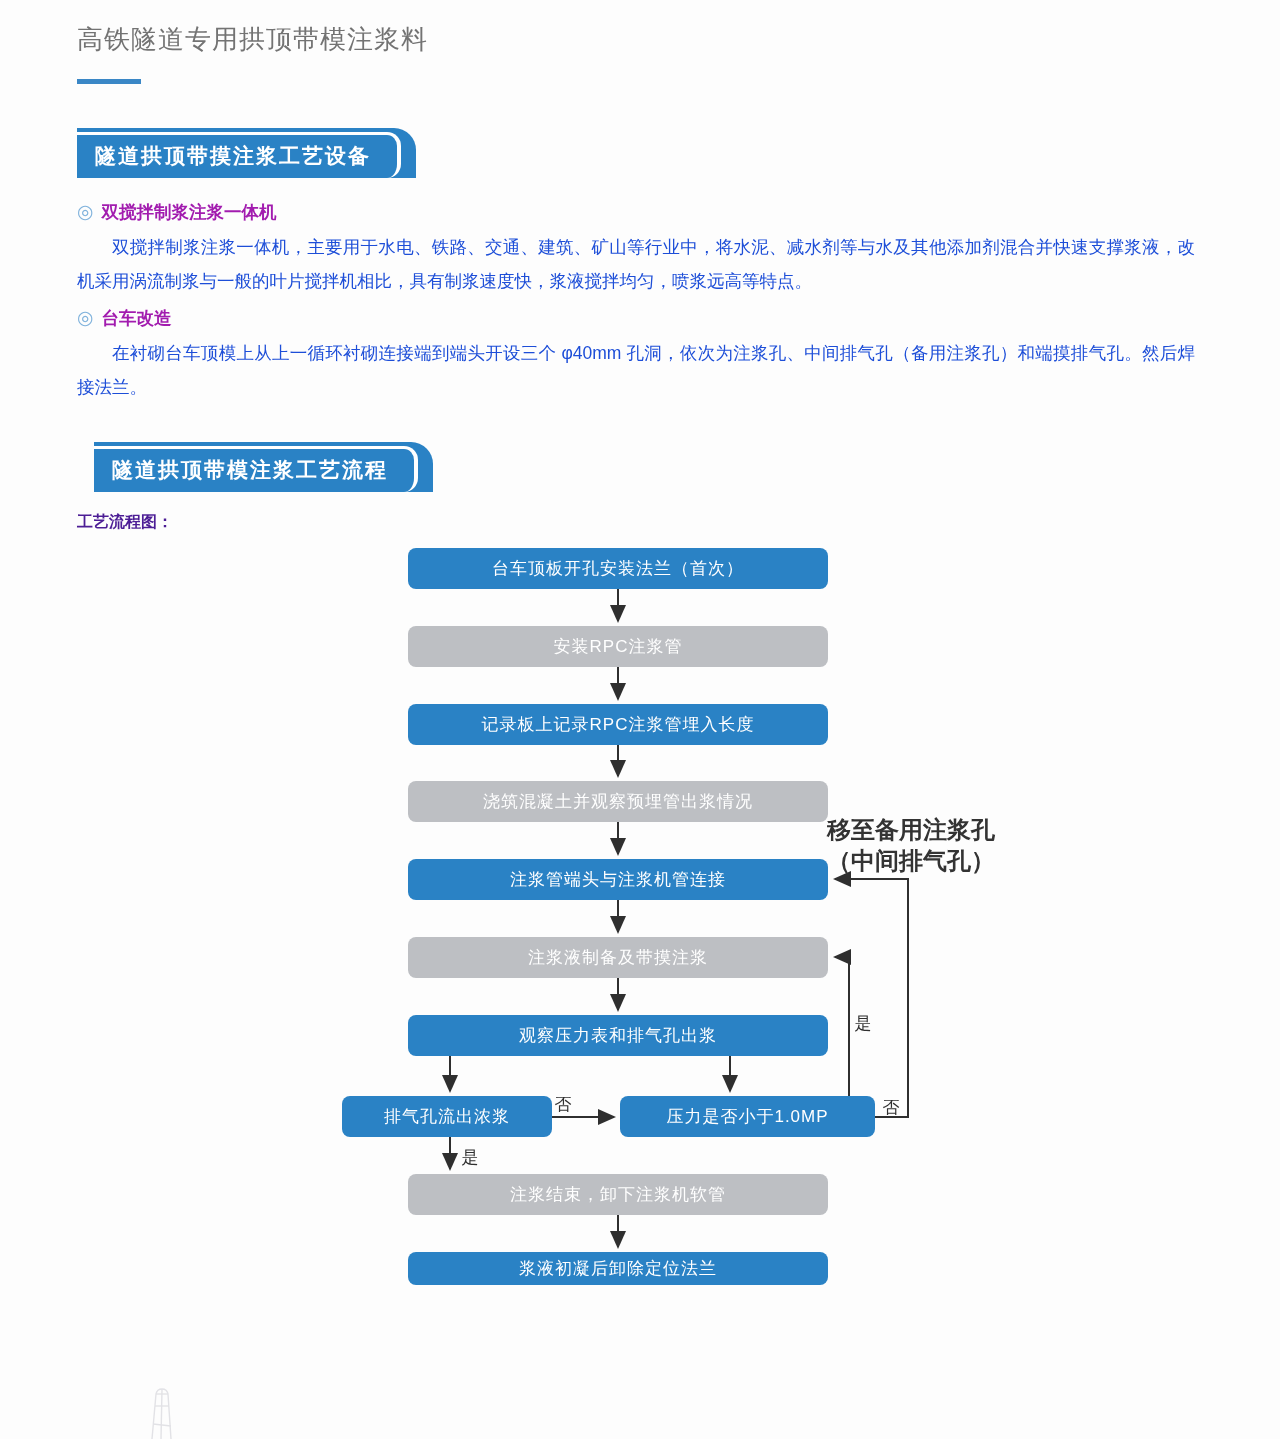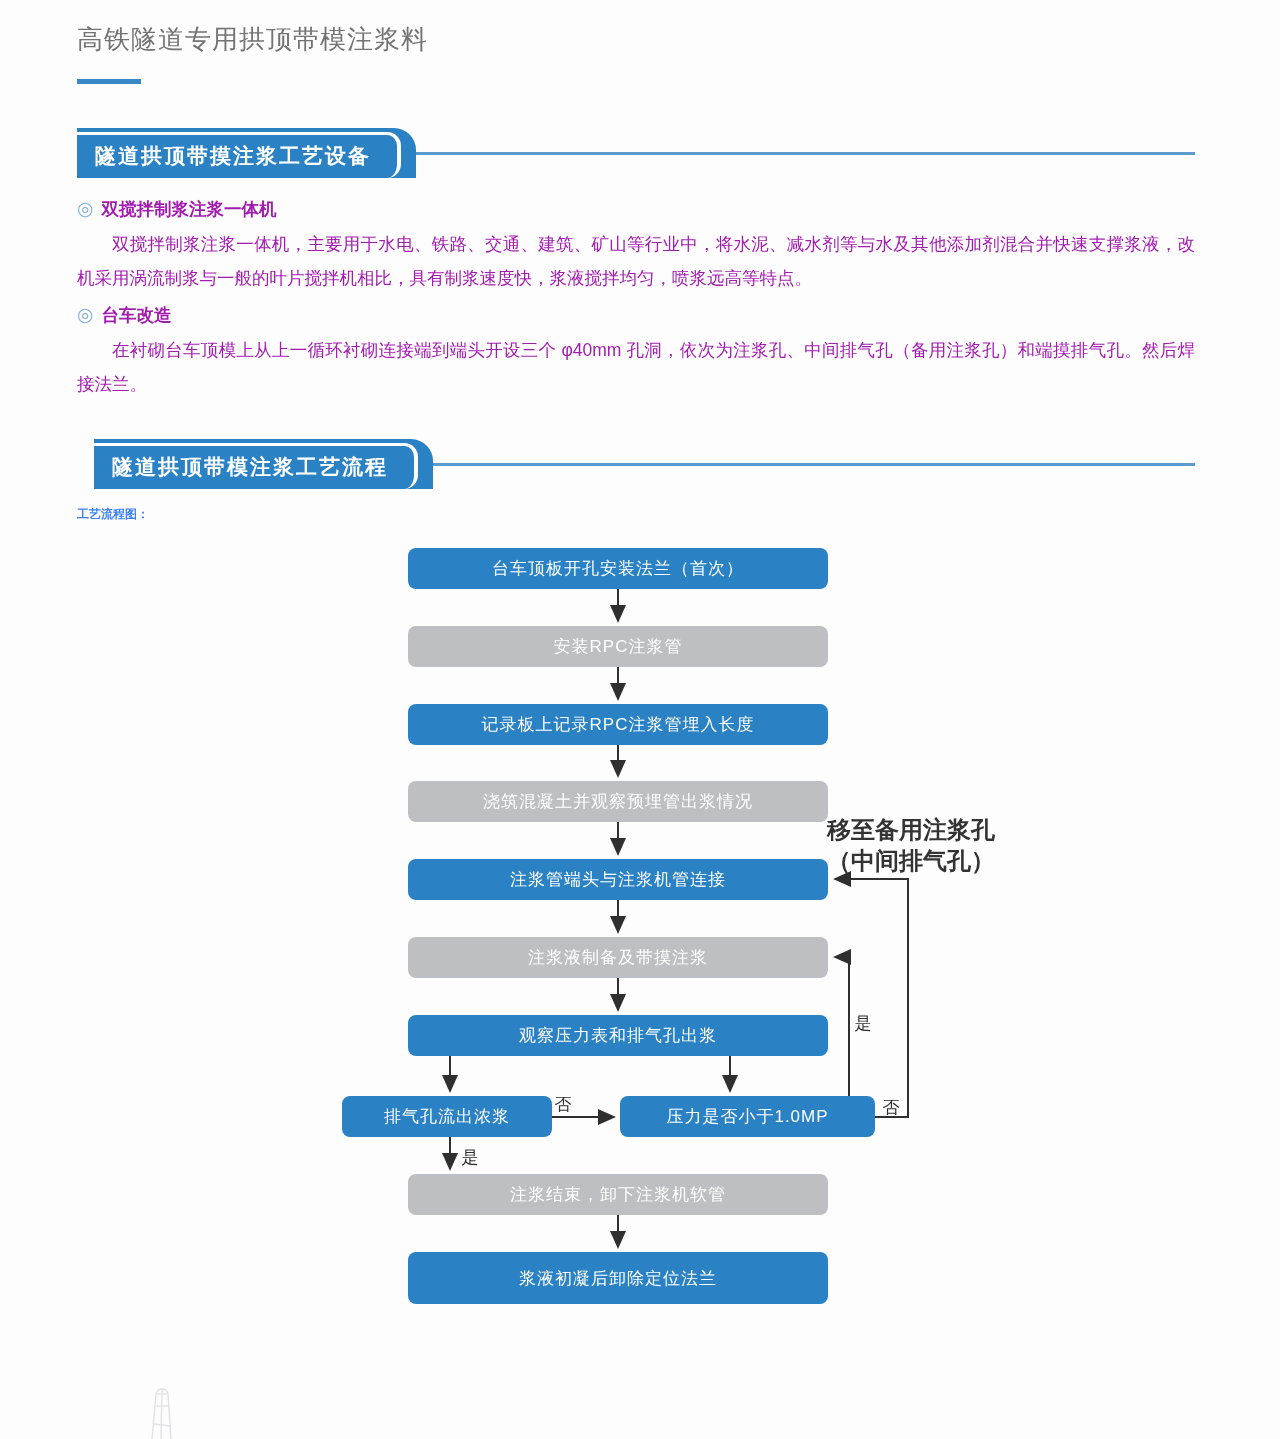--- a/index.html
+++ b/index.html
@@ -12,21 +12,21 @@
   .page{padding:0 85px 0 77px;}
 
   
   .doc-title{
     margin:22px 0 0 0;
     font-size:26px;font-weight:normal;color:#737373;letter-spacing:1px;
   }
   .title-underline{width:64px;height:5px;background:#3a87c6;margin-top:22px;}
 
   
-  .banner-row{display:flex;align-items:center;margin-top:44px;}
+  .banner-row{display:flex;align-items:flex-start;margin-top:44px;flex-direction:column;}
   .banner-row.second{margin-top:38px;padding-left:17px;}
   .banner-tab{
     background:#2a82c5;border-radius:0 22px 0 0;
     padding:4px 15px 0 0;flex:0 0 auto;
   }
   .banner-tab-inner{
     background:#2a82c5;
     border-top:3px solid #fff;border-right:4px solid #fff;
     border-radius:0 14px 14px 0;
     padding:7px 26px 8px 18px;
@@ -37,25 +37,25 @@
 
   
   .content{margin-top:19px;}
   .bullet-item{display:flex;align-items:center;margin-top:8px;}
   .bullet-icon{
     color:#7fb2dc;font-size:19px;line-height:22px;margin-right:8px;flex:0 0 auto;
   }
   .bullet-heading{font-size:17.5px;font-weight:bold;color:#a21caf;}
   .para{
     margin:6px 0 2px 0;
-    font-size:17.5px;line-height:34px;color:#a21caf;
+    font-size:17.5px;line-height:34px;color:#1d4ed8;
     text-indent:2em;text-align:justify;
   }
 
-  .flow-caption{margin-top:17px;font-size:12px;font-weight:bold;color:#3b82f6;}
+  .flow-caption{margin-top:17px;font-size:16px;font-weight:bold;color:#4c1d95;}
 
   
   .flow{position:absolute;left:0;top:540px;width:1280px;height:820px;}
   .flow svg.arrows{position:absolute;left:0;top:0;}
   .node{
     position:absolute;border-radius:8px;
     display:flex;align-items:center;justify-content:center;
     color:#fff;font-size:17px;letter-spacing:1px;white-space:nowrap;
   }
   .node.blue{background:#2a82c5;}
@@ -63,21 +63,21 @@
   .n1 {left:408px;top:8px;  width:420px;height:41px;}
   .n2 {left:408px;top:86px; width:420px;height:41px;}
   .n3 {left:408px;top:164px;width:420px;height:41px;}
   .n4 {left:408px;top:241px;width:420px;height:41px;}
   .n5 {left:408px;top:319px;width:420px;height:41px;}
   .n6 {left:408px;top:397px;width:420px;height:41px;}
   .n7 {left:408px;top:475px;width:420px;height:41px;}
   .n8 {left:342px;top:556px;width:210px;height:41px;}
   .n9 {left:620px;top:556px;width:255px;height:41px;}
   .n10{left:408px;top:634px;width:420px;height:41px;}
-  .n11{left:408px;top:712px;width:420px;height:52px;}
+  .n11{left:408px;top:712px;width:420px;height:33px;}
 
   .edge-label{
     position:absolute;font-size:17px;color:#2f2f2f;width:30px;text-align:center;
   }
   .el-slurry-no {left:548px;top:553px;}
   .el-slurry-yes{left:455px;top:606px;}
   .el-pressure-yes{left:848px;top:472px;}
   .el-pressure-no{left:876px;top:556px;}
 
   .loop-annotation{

